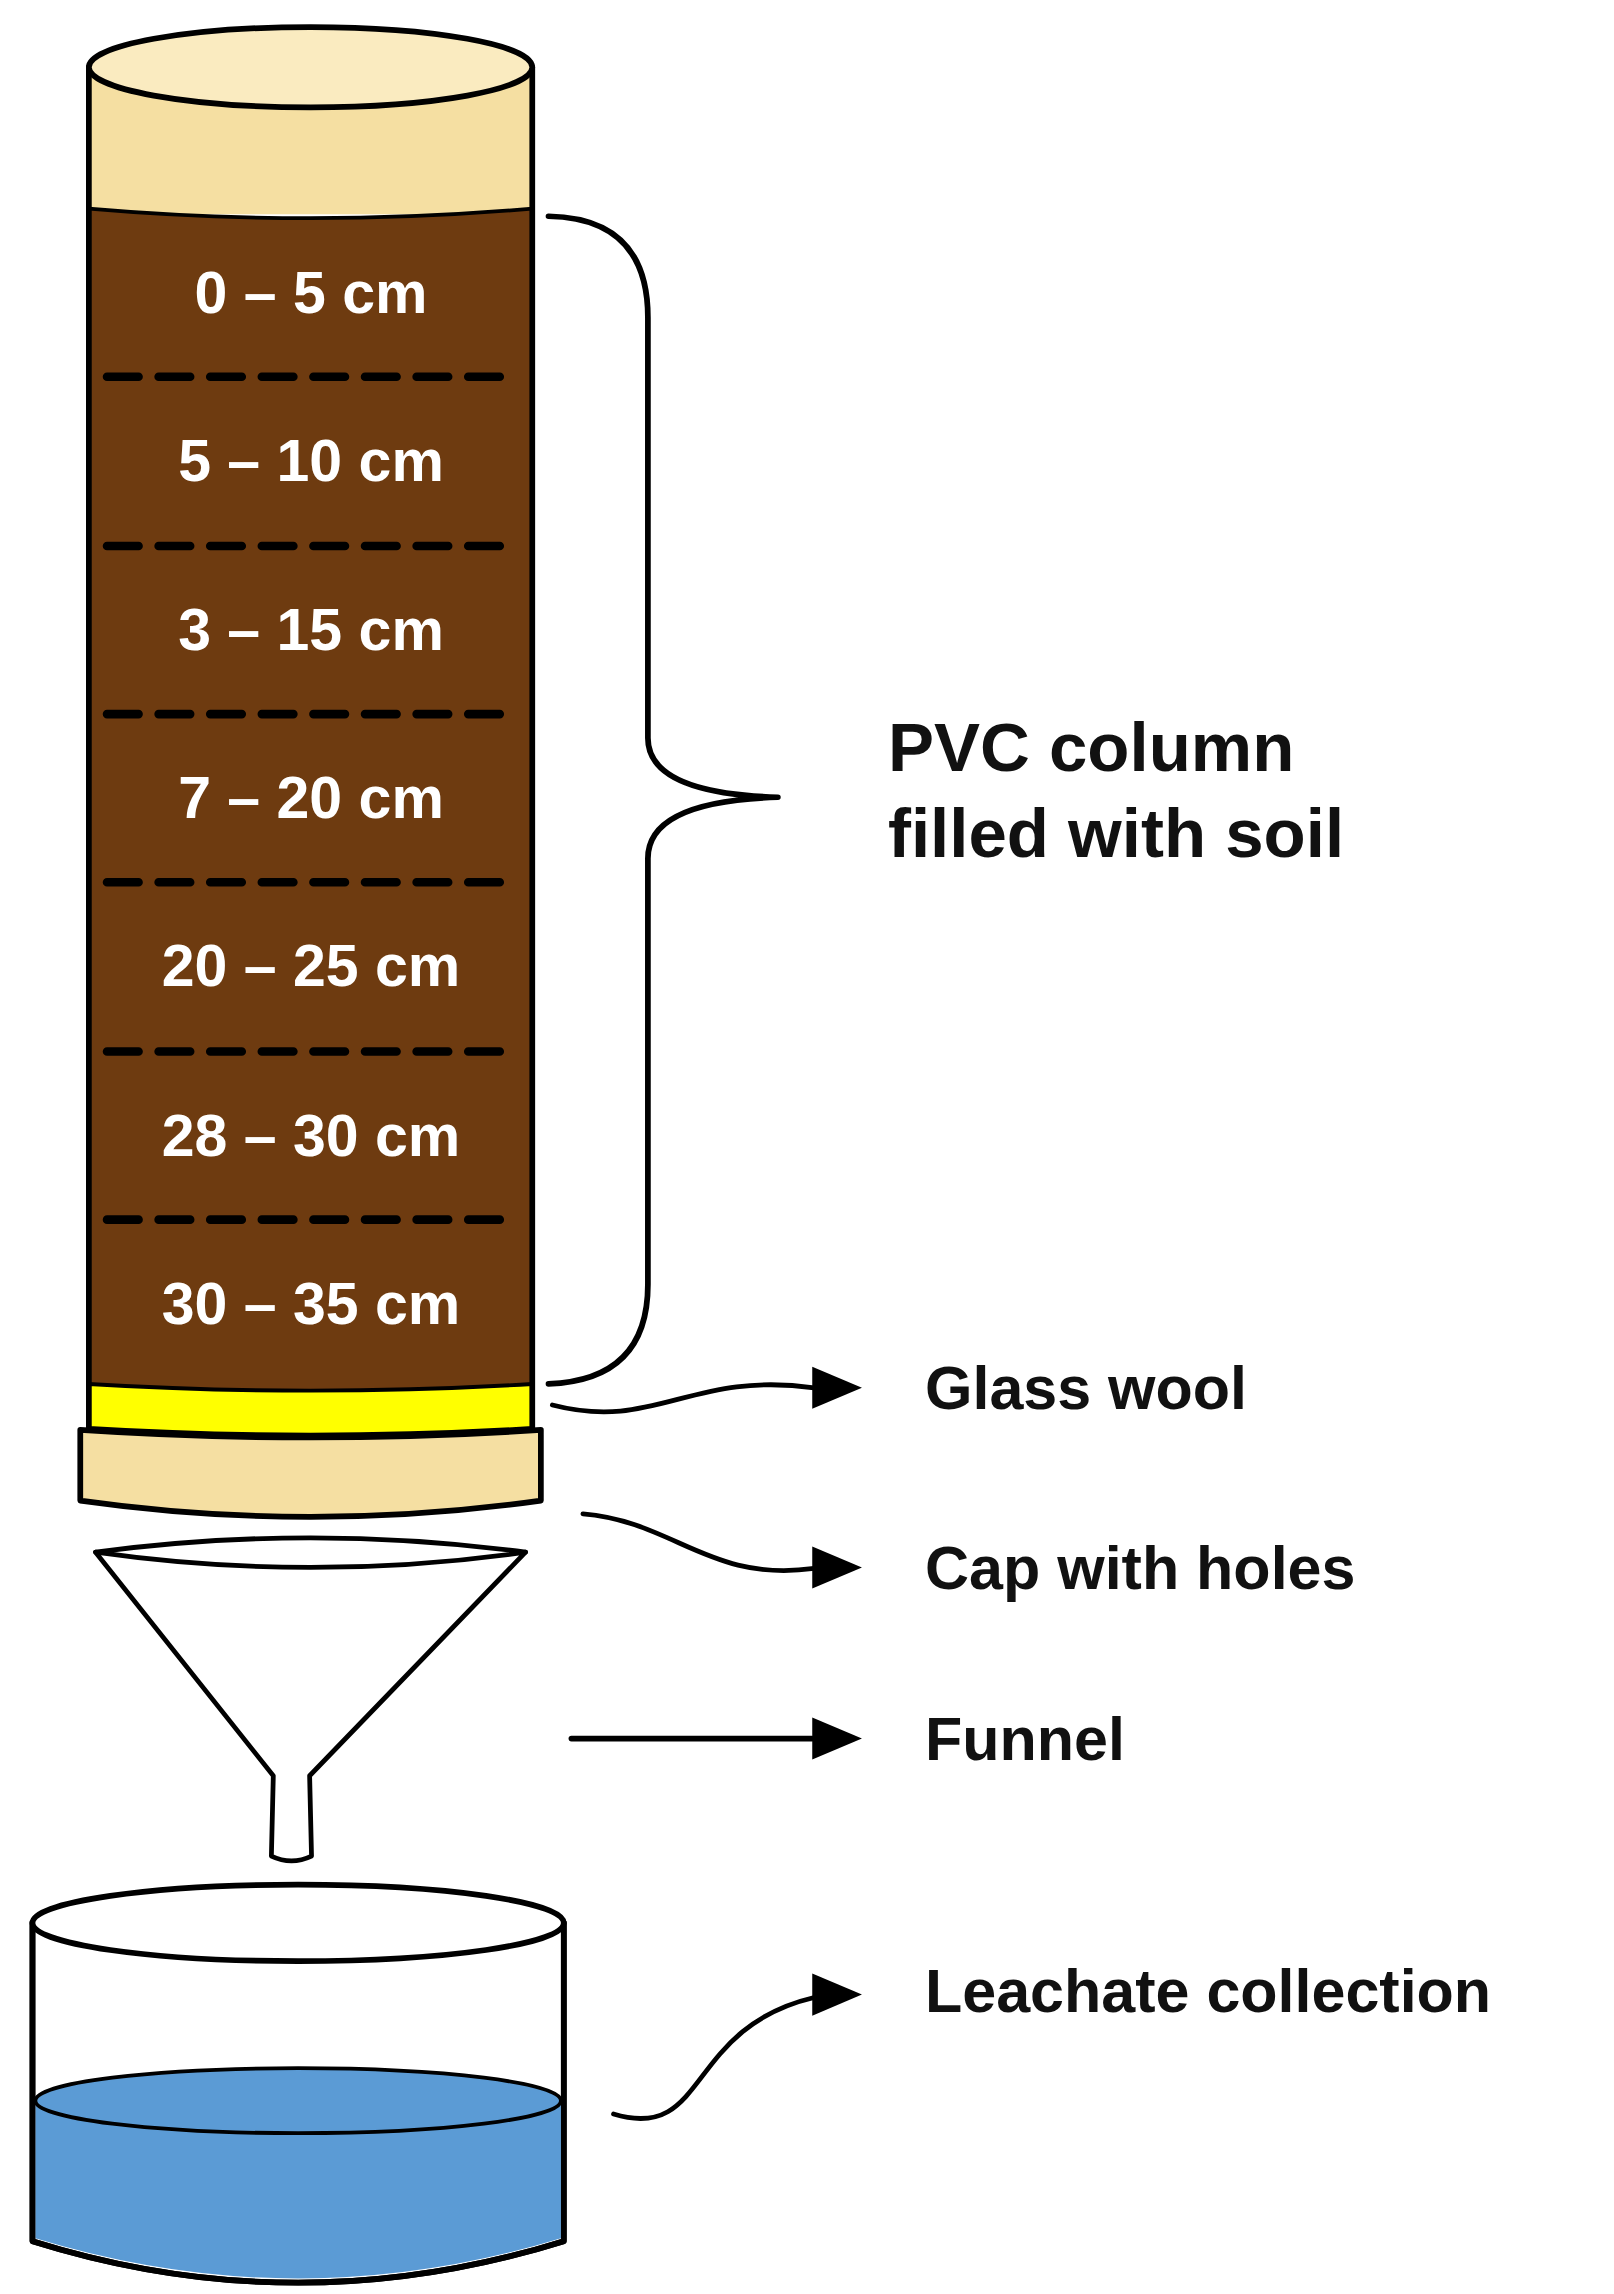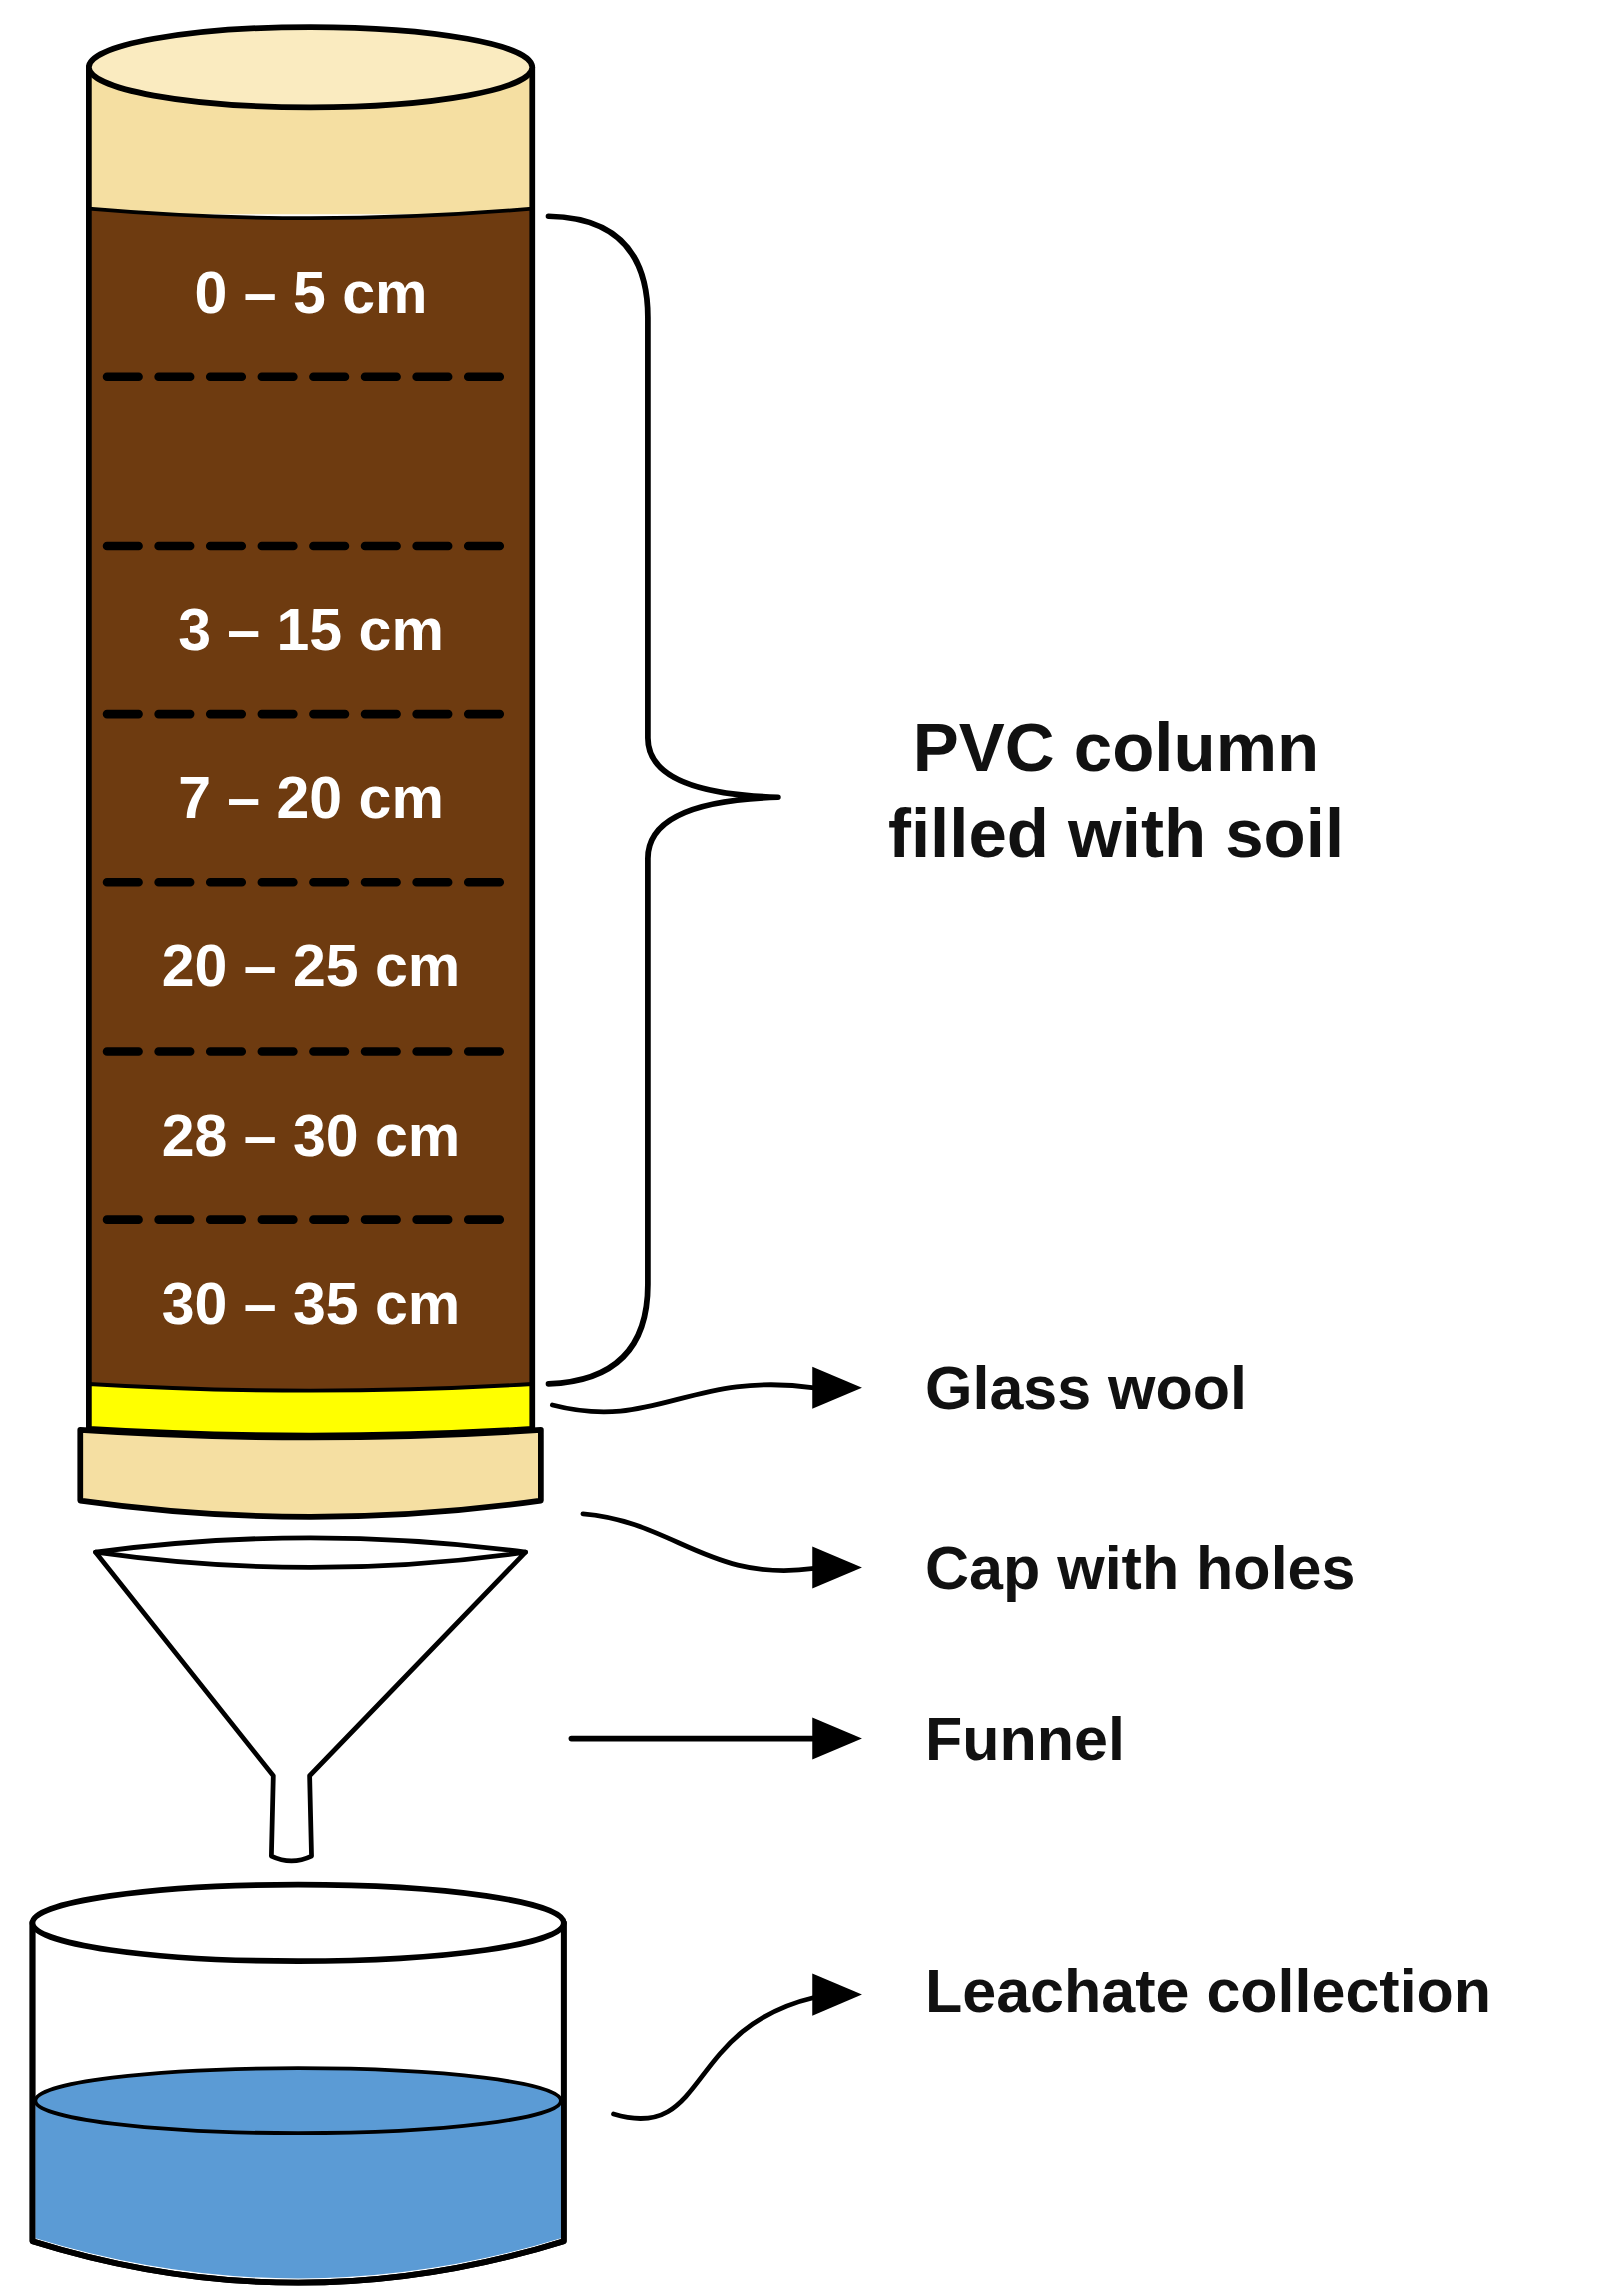--- a/index.html
+++ b/index.html
@@ -36,21 +36,21 @@
     position:absolute; left:311px; transform:translate(-50%,-50%);
     color:var(--segment_text); font-weight:700; font-size:59px; white-space:nowrap;
   }
   .side-label {
     position:absolute; left:925px; transform:translateY(-50%);
     color:var(--label_text); font-weight:700; font-size:61px; white-space:nowrap;
   }
   .pvc-label {
     position:absolute; left:1116px; top:705px; transform:translateX(-50%);
     color:var(--label_text); font-weight:700; font-size:69px; line-height:1.25;
-    text-align:center; white-space:nowrap;
+    text-align:left; white-space:nowrap;
   }
 </style>
 </head>
 <body>
 
 <div class="diagram">
 
   <svg width="1614" height="2294" viewBox="0 0 1689 2400" xmlns="http://www.w3.org/2000/svg">
 
     <path class="f-cream" d="M93 70 L93 224 L557 224 L557 70 Z"></path>
@@ -98,20 +98,21 @@
       <path class="f-none outline" stroke-width="6" d="M598 1819 L850 1819"></path>
       <polygon class="f-ink" points="902,1819 850,1797 850,1841"></polygon>
     </g>
     <g>
       <path class="f-none outline" stroke-width="5" d="M642 2212 C742 2242 716 2122 852 2090"></path>
       <polygon class="f-ink" points="902,2087 850,2065 850,2109"></polygon>
     </g>
   </svg>
 
   <div class="seg-label" style="top:293px">0 – 5 cm</div>
+  <div class="seg-label" style="top:461px">5 – 10 cm</div>
   <div class="seg-label" style="top:630px">3 – 15 cm</div>
   <div class="seg-label" style="top:798px">7 – 20 cm</div>
   <div class="seg-label" style="top:966px">20 – 25 cm</div>
   <div class="seg-label" style="top:1136px">28 – 30 cm</div>
   <div class="seg-label" style="top:1304px">30 – 35 cm</div>
 
   <div class="pvc-label">
     <div>PVC column</div>
     <div>filled with soil</div>
   </div>

